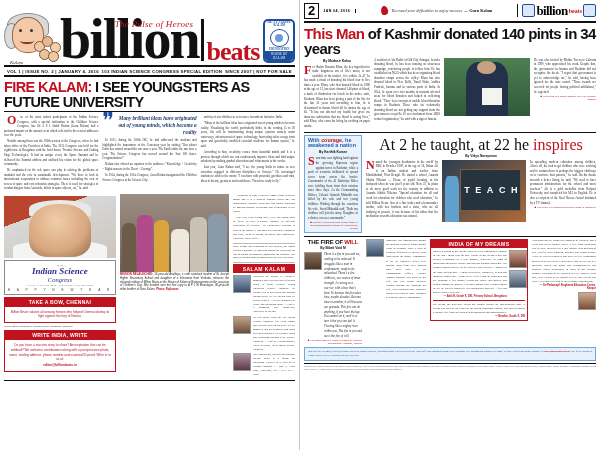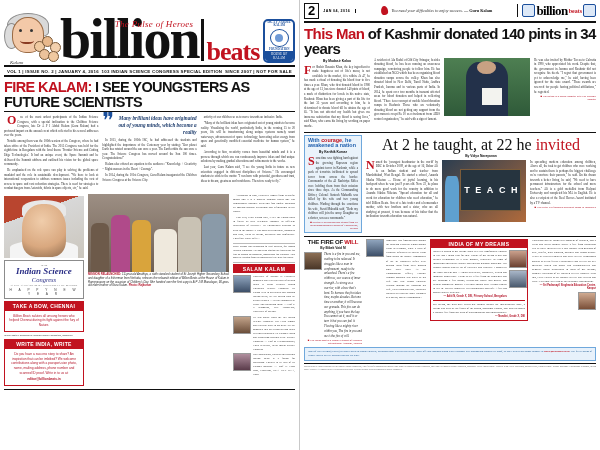--- a/index.html
+++ b/index.html
@@ -191,21 +191,21 @@
       </div>
     </div>
 
     <div class="strip">
       <span>VOL 1 | ISSUE NO. 2 | JANUARY 4, 2016</span>
       <span class="mid">103 INDIAN SCIENCE CONGRESS SPECIAL EDITION</span>
       <span>SINCE 2007 | NOT FOR SALE</span>
     </div>
 
     <div class="hl-main">
-      <span class="red">FIRE KALAM:</span><span> I SEE YOUNGSTERS AS FUTURE SCIENTISTS</span>
+      <span class="red">FIRE KALAM:</span><span> I SEE YOUNGSTERS AS FUTURE UNIVERSITY</span>
     </div>
 
     <div class="cols3">
       <div class="col">
         <div class="body-txt">
           <p class="dropcap">One of the most ardent participants of the Indian Science Congress, with a special inclination to the Children Science Congress, late Dr A P J Abdul Kalam (Guru Kalam) had a profound impact on the annual event which reflected in his several addresses over the years.</p>
           <p>Notable among them was the 100th session of the Congress, where he had taken office of the President of India. The 2015 Congress was held for the eighth time in Bengaluru with the local theme 'Frontier Science and Cutting Edge Technologies'. It had an unique event, the Space Summit and he delivered the Summit address and outlined his vision for the global space community.</p>
           <p>He emphasised on the role space can play in solving the problems of mankind and the role in sustainable development. "We have to look at international cooperation to address common issues including the cost of access to space and cost reduction strategies. There is need for strategies to combat dangers from Asteroids, debris in space objects, etc," he said.</p>
         </div>
       </div>
@@ -224,21 +224,21 @@
         <div class="body-txt">
           <p>activity of our children so as to move towards an inclusive India.</p>
           <p>"Many of the brilliant ideas have originated out of young minds to become reality. Visualising the world, particularly India, in the coming 15 to 20 years, life will be transforming along unique systems namely smart waterways, advancement of space technology, harvesting solar energy from space and genetically modified essential medicine for human system," he said.</p>
           <p>According to him, creativity comes from beautiful minds and it is a process through which one can continuously improve ideas and find unique solutions by making gradual alterations and refinements to the works.</p>
           <p>Last year, Guru Kalam said, "I see the young India in future as new scientists engaged in different disciplines of Science." He encouraged students to stick to the motto: "I can born with potential, goodness and trust, ideas to dream, greatness and confidence. Therefore ready to fly."</p>
         </div>
       </div>
     </div>
 
     <div style="display:flex;gap:4px;margin-top:1px;">
-      <div style="width:80px;">
+      <div style="width:112px;">
         <div class="photo ph-kalam">
           <div class="hairp"></div>
             <div class="shirt"></div>
         </div>
         <div class="isc-box">
           <div class="isc-tiny">103rd</div>
           <div class="isc-logo">Indian Science</div>
           <div class="isc-sub">Congress</div>
           <div class="isc-tiny">JAN 03-JANUARY 2016  |  UNIVERSITY OF MYSORE</div>
           <div class="hny">H A P P Y   N E W   Y E A R</div>
@@ -354,21 +354,21 @@
             <span>With </span><span class="red">courage</span><span>, he awakened a nation</span>
           </div>
           <div class="byline">By Karthik Kumar</div>
           <div class="body-txt dropcap">Sometime was fighting hard against the growing Kupwara region against terror in Kashmir, while a pack of terrorists infiltrated to spread terror from across the border. Commander of the 41 Rashtriya Rifles were holding them from their mission since three days. As the Commanding Officer, Colonel Santosh Mahadik was killed by his wife and two young children. Wading through the emotions his wife, Swati Mahadik said, "Both my children will join the army. Daughter as a doctor, son as a commando."</div>
           <div class="endnote">Karthik is an engineering student from Sri Jayachamarajendra College of Engineering, Mysore</div>
         </div>
       </div>
 
       <div style="flex:1;">
         <div class="hl3">
-          <span>At 2 he taught, at 22 he </span><span class="red">invited</span>
+          <span>At 2 he taught, at 22 he </span><span class="red">inspires</span>
         </div>
         <div class="byline">By Vidya Narayanan</div>
         <div style="display:flex;gap:4px;">
           <div style="width:72px;">
             <div class="body-txt dropcap">Named the 'youngest headmaster in the world' by BBC in October 2009, at the age of 16, Babar Ali is an Indian student and teacher from Murshidabad, West Bengal. He started a school, Ananda Siksha Niketan — House of joyful learning, in his backyard when he was just 9 years old. Now 22, he plans to do more good work for the country in addition to Ananda Siksha Niketan. "Spread education for all and work for education for children who need education," he told Billion Beats. Son of a Jute trader and a homemaker mother, with two brothers and a sister, who are all studying at present, it was because of his father that the inclination towards education was natural.</div>
           </div>
           <div style="width:84px;">
             <div class="photo ph-teach">
               <div class="board">
                 <span>T</span>

